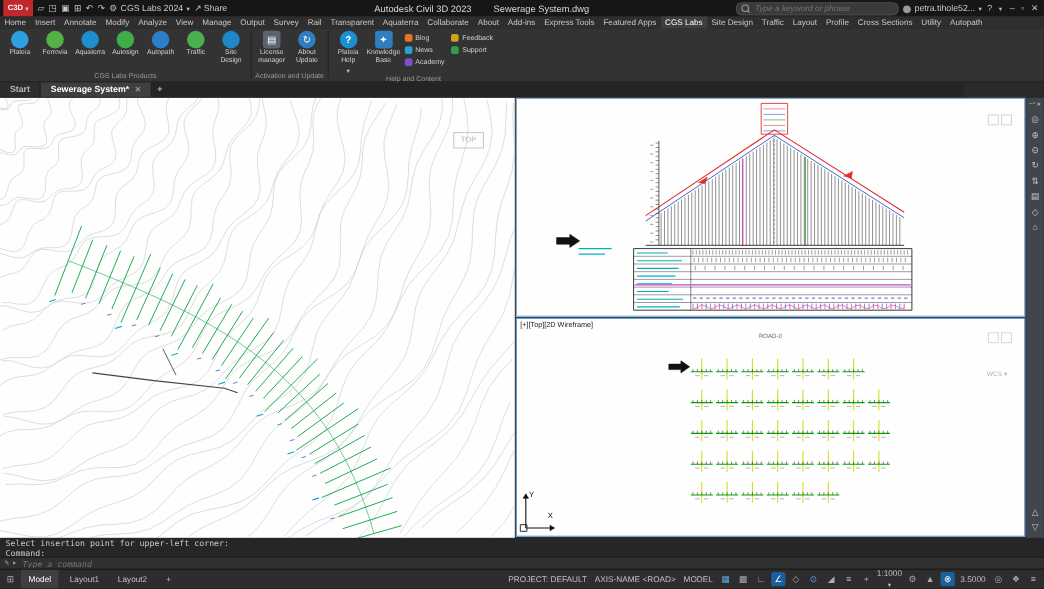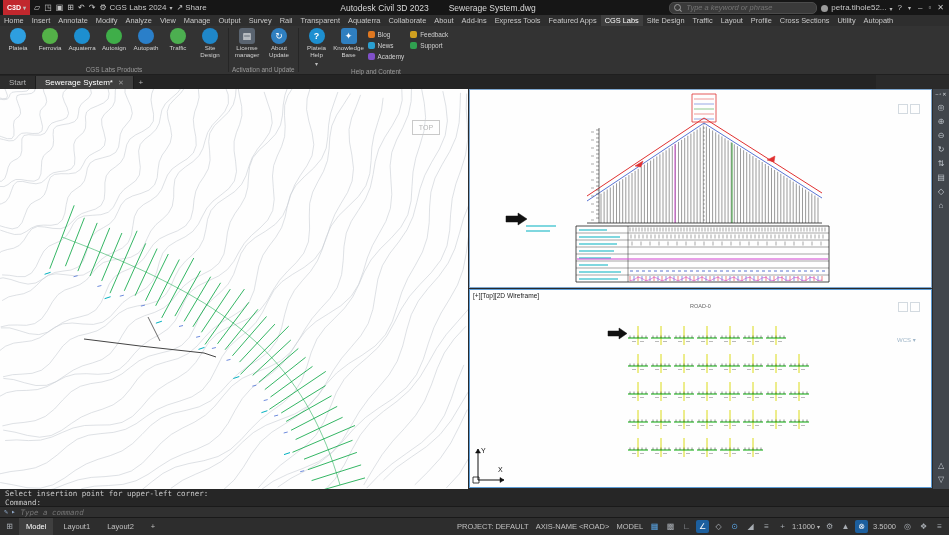--- a/index.html
+++ b/index.html
@@ -37,21 +37,21 @@
   .blabel{font-size:6.2px;color:#d2d2d2;text-align:center;line-height:1.1;}
   .ic-plateia{background:#2e9fe0;}.ic-ferrovia{background:#54b148;}.ic-aquaterra{background:#1d8fd0;}
   .ic-autosign{background:#3fae49;}.ic-autopath{background:#2a7fc9;}.ic-traffic{background:#4caf50;}.ic-sitedesign{background:#1f87c9;}
   .ic-license{background:#5a6470;}.ic-about{background:#2f7fc0;}.ic-help{background:#1d8fd0;font-weight:bold;}.ic-kb{background:#2f7fc0;}
   .smallcol{display:flex;flex-direction:column;gap:1px;margin:2px 2px 0;}
   .smallitem{display:flex;align-items:center;gap:3px;font-size:6.4px;color:#d0d0d0;height:10px;white-space:nowrap;}
   .sic{width:7px;height:7px;border-radius:2px;flex:0 0 auto;}
   .sic-blog{background:#e07820;}.sic-news{background:#2a9fd0;}.sic-academy{background:#8050c8;}.sic-feedback{background:#d0a020;}.sic-support{background:#30a050;}
   .caret{font-size:6px;color:#bdbdbd;}
   
-  #filetabs{position:absolute;top:75px;left:0;width:876px;height:14px;background:#242424;display:flex;align-items:flex-end;font-size:8px;color:#b5b5b5;}
+  #filetabs{position:absolute;top:75px;left:0;width:876px;height:14px;background:#242424;display:flex;align-items:flex-start;font-size:8px;color:#b5b5b5;font-weight:bold;}
   .ftab{padding:0 9px;height:13px;display:flex;align-items:center;gap:5px;background:#2d2d2d;border-right:1px solid #1c1c1c;}
   .ftab.active{background:#3f3f3f;color:#fff;}
   .ftab .x{color:#9a9a9a;font-size:7px;}
   .addtab{width:14px;text-align:center;color:#b5b5b5;height:13px;line-height:13px;}
   
   #vp-left{position:absolute;left:0;top:89px;width:468px;height:400px;background:#fefefe;overflow:hidden;}
   #vp-rt{position:absolute;left:469px;top:89px;width:463px;height:199px;background:#fefefe;border:1px solid #7fa8d0;box-sizing:border-box;overflow:hidden;}
   #vp-rb{position:absolute;left:469px;top:289px;width:463px;height:199px;background:#fefefe;border:1px solid #5b9bd5;box-sizing:border-box;overflow:hidden;}
   .cube{position:absolute;left:412px;top:31px;width:26px;height:13px;border:1px solid #c9c9c9;color:#b5b5b5;font-size:7px;display:flex;align-items:center;justify-content:center;}
   .vplabel{position:absolute;left:3px;top:2px;font-size:6.6px;color:#222;}
@@ -72,21 +72,21 @@
   .cmdinput input{flex:1;background:transparent;border:none;outline:none;color:#9a9a9a;font-style:italic;font-size:7.5px;font-family:"DejaVu Sans Mono",monospace;}
   
   #statusbar{position:absolute;left:0;top:517px;width:949px;height:18px;background:#2d2d2d;border-top:1px solid #191919;display:flex;align-items:center;font-size:7.5px;color:#c0c0c0;box-sizing:border-box;padding:0 3px;gap:3px;white-space:nowrap;}
   .stab{padding:0 7px;height:18px;display:flex;align-items:center;}
   .stab.active{background:#3f3f3f;color:#fff;}
   .spacer{flex:1;}
   .sicon{width:13px;height:13px;display:flex;align-items:center;justify-content:center;color:#a8adb3;font-size:8px;border-radius:2px;flex:0 0 auto;}
   .sicon.on{color:#5aa7e8;}
   .sicon.onbg{background:#1c5f9e;color:#fff;}
   .stext{padding:0 2px;}
-  .scale{display:flex;align-items:center;gap:2px;}
+  .scale{display:flex;align-items:center;gap:2px;flex-direction:column;}
   svg{display:block;}
 </style>
 </head>
 <body>
 
 <div id="app">
 
   <header id="titlebar">
     <div class="logo">
         <span>C3D</span>

